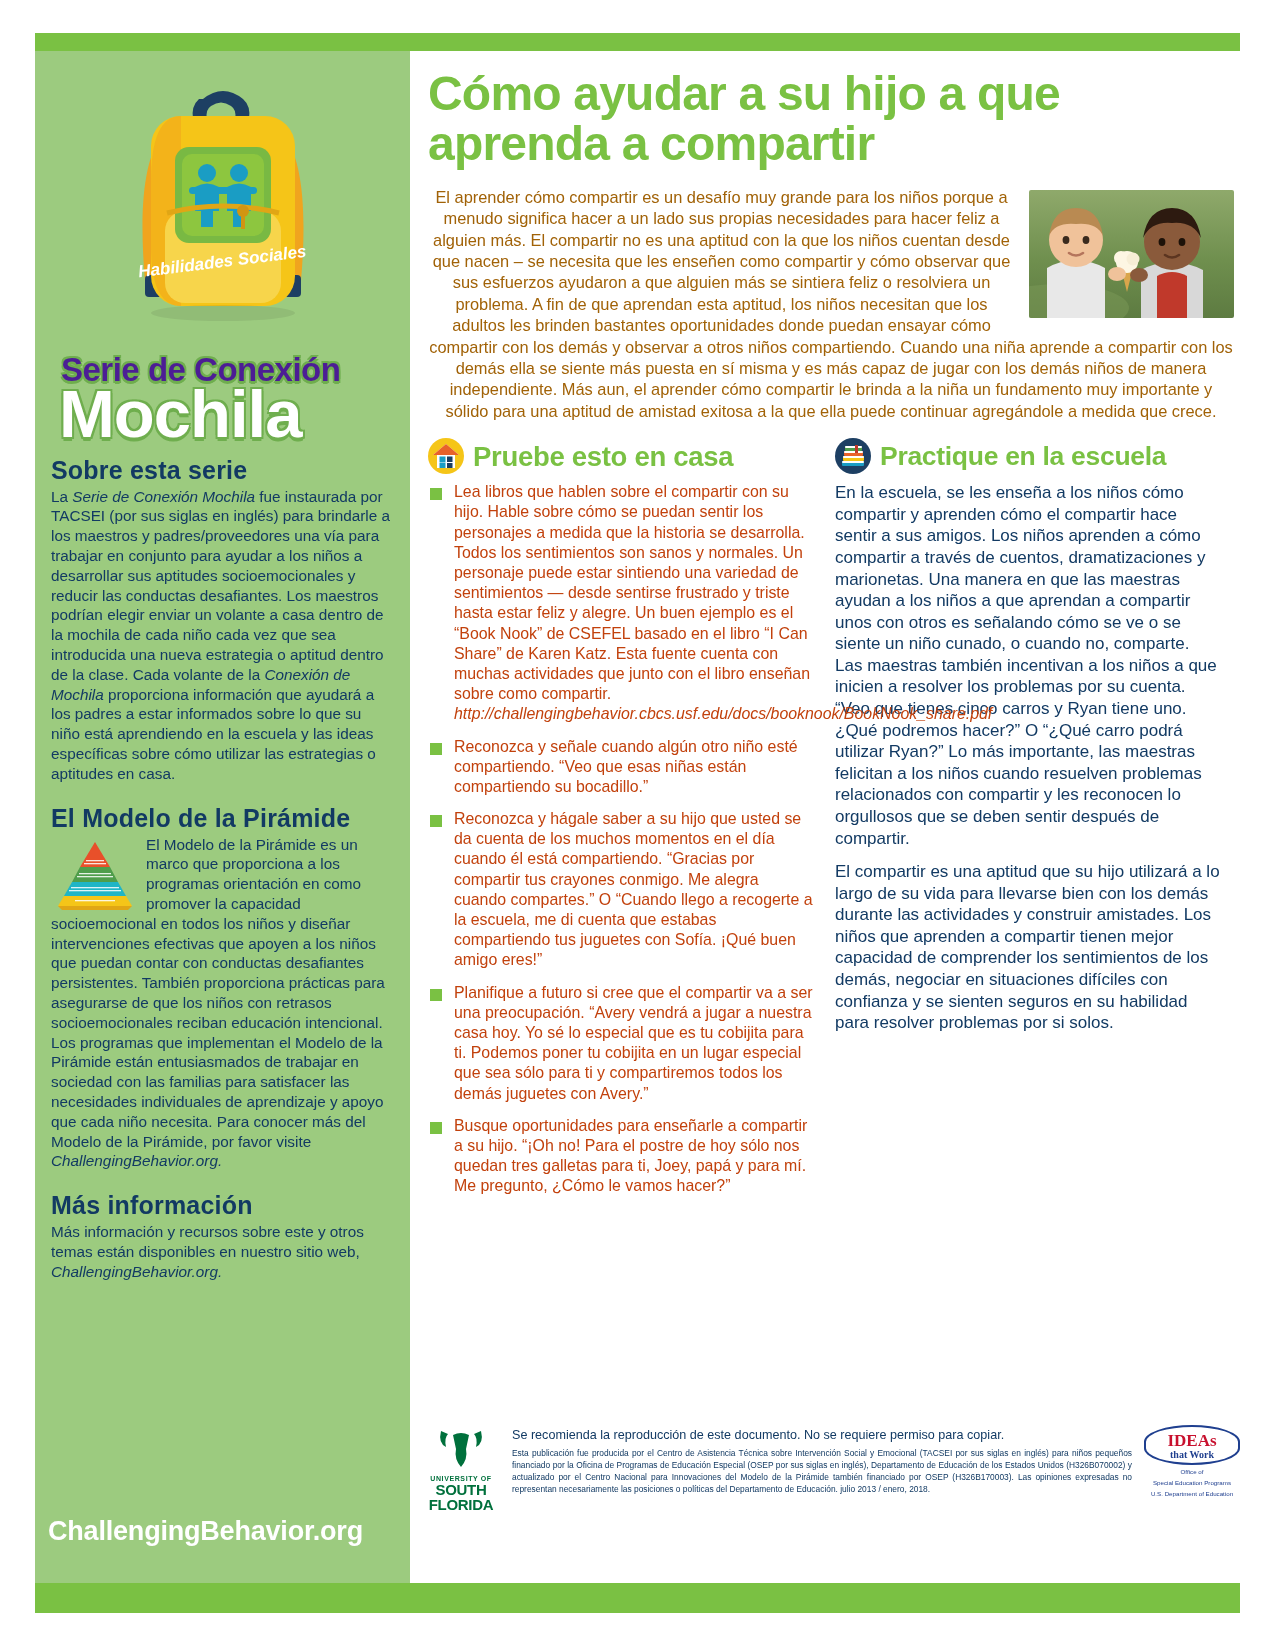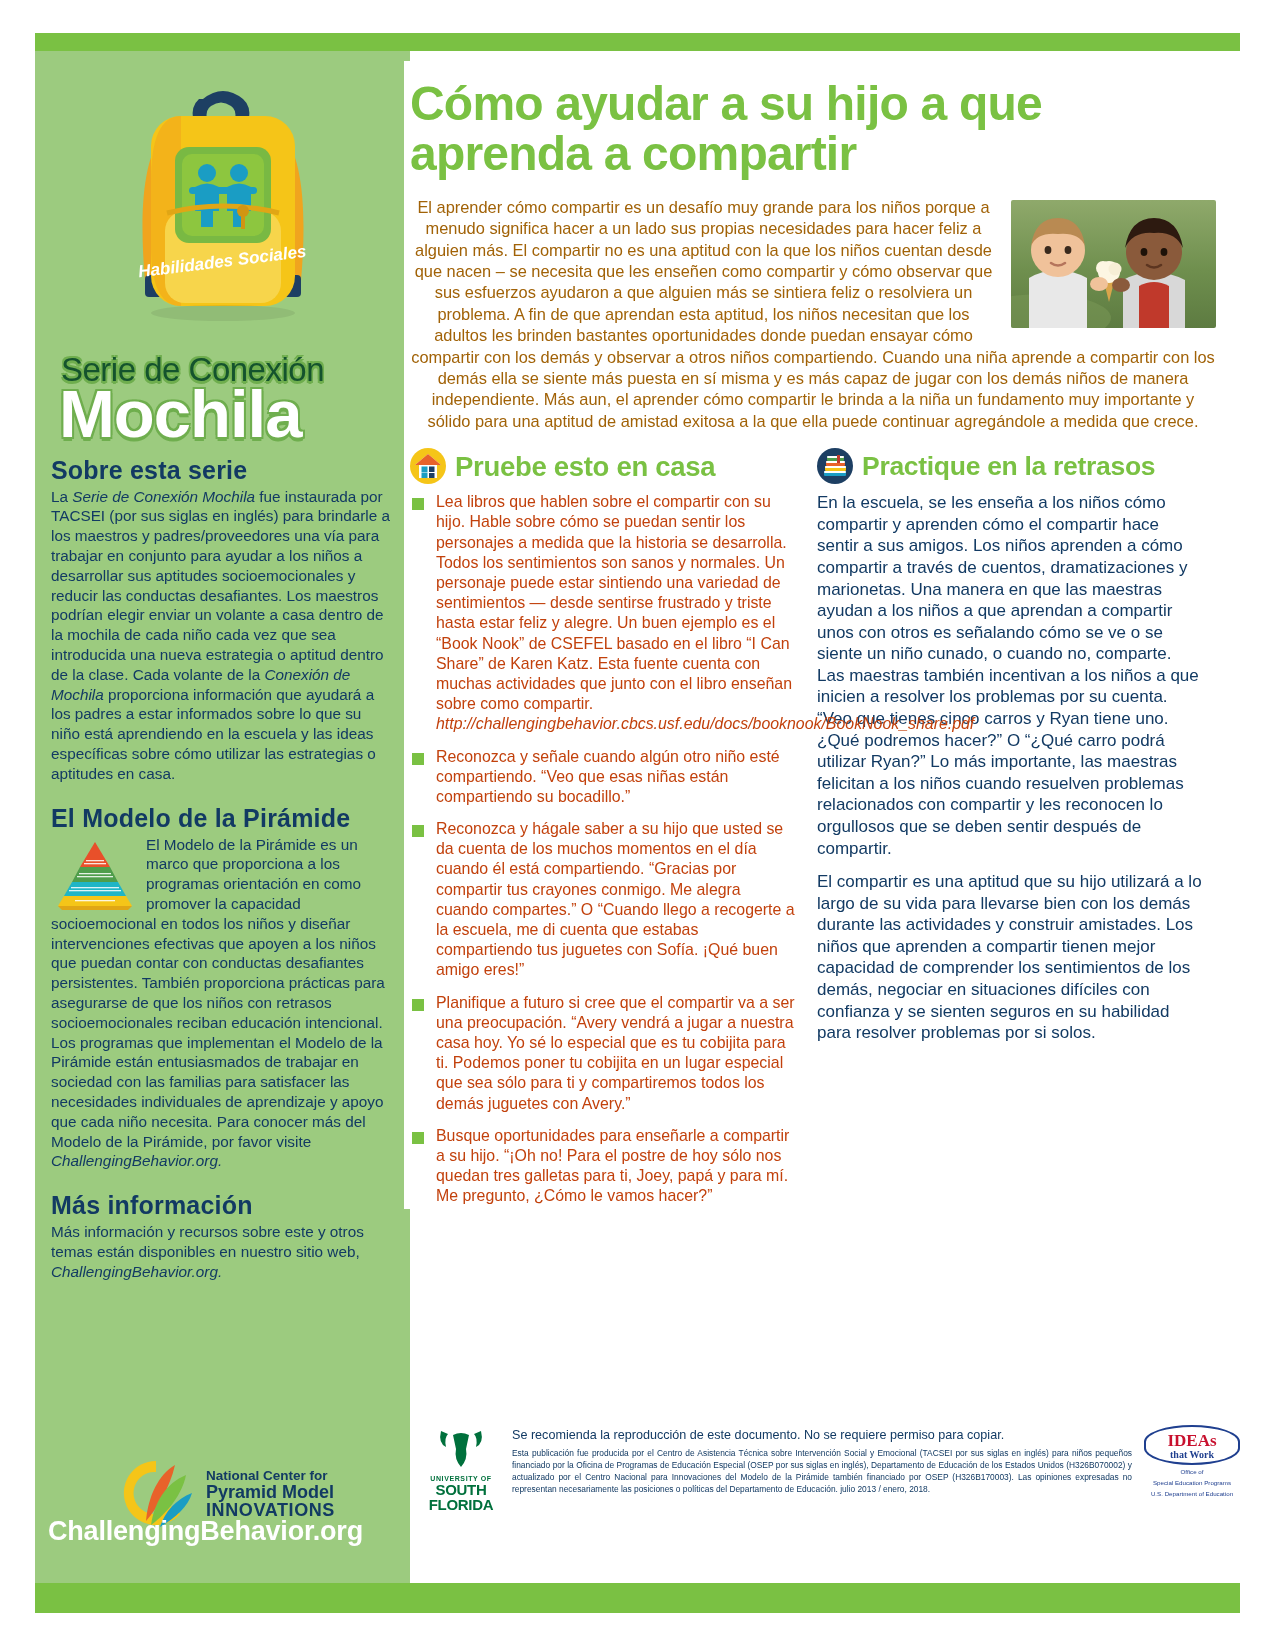--- a/index.html
+++ b/index.html
@@ -38,22 +38,22 @@
 
   
   .backpack-wrap {
     position: relative; width: 100%; height: 300px;
   }
   .backpack-svg { position: absolute; left: 50%; top: 10px; transform: translateX(-50%); }
 
   .series-title {
     margin-top: 2px;
     font-size: 33px;
-    font-weight: 400;
-    color: #14532d;
+    font-weight: 700;
+    color: #4c1d95;
     letter-spacing: -0.5px;
     line-height: 1.0;
     text-shadow:
       -1.6px -1.6px 0 #6fae4e, 1.6px -1.6px 0 #6fae4e,
       -1.6px  1.6px 0 #6fae4e, 1.6px  1.6px 0 #6fae4e,
        0 2.5px 0 #6fae4e;
     padding-left: 10px;
   }
   .series-title-big {
     font-size: 67px;
@@ -100,25 +100,24 @@
 
   .cb-url {
     position: absolute; left: 0; top: 1516px; width: 411px;
     text-align: center;
     font-size: 27px; font-weight: 700; color: #ffffff;
     letter-spacing: -0.2px;
   }
 
   
   .main {
-    position: absolute; left: 404px; top: 51px;
+    position: absolute; left: 422px; top: 51px;
     width: 818px; height: 1148px;
     background: #ffffff;
     padding: 0;
-    margin-top: 10px;
   }
 
   .headline {
     font-size: 48px;
     font-weight: 700;
     color: #7ac143;
     line-height: 1.04;
     letter-spacing: -0.8px;
     padding: 18px 0 0 6px;
   }
@@ -288,33 +287,20 @@
           <rect x="22" y="61" width="40" height="1.3"></rect>
         </g>
       </svg>
       <p class="side-p"><span>El Modelo de la Pirámide es un marco que proporciona a los programas orientación en como promover la capacidad socioemocional en todos los niños y diseñar intervenciones efectivas que apoyen a los niños que puedan contar con conductas desafiantes persistentes. También proporciona prácticas para asegurarse de que los niños con retrasos socioemocionales reciban educación intencional. Los programas que implementan el Modelo de la Pirámide están entusiasmados de trabajar en sociedad con las familias para satisfacer las necesidades individuales de aprendizaje y apoyo que cada niño necesita. Para conocer más del Modelo de la Pirámide, por favor visite </span><i>ChallengingBehavior.org.</i></p>
     </div>
 
     <h2 class="side-h sp">Más información</h2>
     <p class="side-p"><span>Más información y recursos sobre este y otros temas están disponibles en nuestro sitio web, </span><i>ChallengingBehavior.org.</i></p>
   </aside>
 
-  <div class="ncpmi">
-    <svg width="78" height="78" viewBox="0 0 78 78">
-      <path d="M38 6 A32 32 0 1 0 62 59 L53 51 A21 21 0 1 1 38 17 Z" fill="#f5c518"></path>
-      <path d="M57 10 C40 20 30 42 28 66 C40 52 52 32 57 10 Z" fill="#e8622a"></path>
-      <path d="M68 20 C48 28 36 48 33 70 C49 58 64 40 68 20 Z" fill="#7ac143"></path>
-      <path d="M74 38 C58 44 46 58 42 72 C56 64 70 52 74 38 Z" fill="#1a9dc4"></path>
-    </svg>
-    <div class="ncpmi-text">
-      <div class="ncpmi-l1">National Center for</div>
-      <div class="ncpmi-l2">Pyramid Model</div>
-      <div class="ncpmi-l3">INNOVATIONS</div>
-    </div>
-  </div>
 
   <div class="cb-url">ChallengingBehavior.org</div>
 
   <main class="main">
 
     <h1 class="headline">Cómo ayudar a su hijo a que aprenda a compartir</h1>
 
 
     <div class="intro-wrap">
       <div class="photo">
@@ -394,21 +380,21 @@
             <rect x="7" y="23" width="22" height="5" rx="1" fill="#1a9dc4"></rect>
             <rect x="7" y="23" width="22" height="2" rx="1" fill="#ffffff"></rect>
             <rect x="8" y="18" width="21" height="5" rx="1" fill="#f5c518"></rect>
             <rect x="8" y="18" width="21" height="2" rx="1" fill="#ffffff"></rect>
             <rect x="9" y="13" width="19" height="5" rx="1" fill="#e8622a"></rect>
             <rect x="9" y="13" width="19" height="2" rx="1" fill="#ffffff"></rect>
             <rect x="10" y="8" width="17" height="5" rx="1" fill="#4f9d4b"></rect>
             <rect x="10" y="8" width="17" height="2" rx="1" fill="#ffffff"></rect>
             <rect x="20" y="7" width="3" height="8" fill="#c0392b"></rect>
           </svg>
-          <h2>Practique en la retrasos</h2>
+          <h2>Practique en la escuela</h2>
         </div>
         <p class="col-p">En la escuela, se les enseña a los niños cómo compartir y aprenden cómo el compartir hace sentir a sus amigos. Los niños aprenden a cómo compartir a través de cuentos, dramatizaciones y marionetas. Una manera en que las maestras ayudan a los niños a que aprendan a compartir unos con otros es señalando cómo se ve o se siente un niño cunado, o cuando no, comparte. Las maestras también incentivan a los niños a que inicien a resolver los problemas por su cuenta. “Veo que tienes cinco carros y Ryan tiene uno. ¿Qué podremos hacer?” O “¿Qué carro podrá utilizar Ryan?” Lo más importante, las maestras felicitan a los niños cuando resuelven problemas relacionados con compartir y les reconocen lo orgullosos que se deben sentir después de compartir.</p>
 
         <p class="col-p">El compartir es una aptitud que su hijo utilizará a lo largo de su vida para llevarse bien con los demás durante las actividades y construir amistades. Los niños que aprenden a compartir tienen mejor capacidad de comprender los sentimientos de los demás, negociar en situaciones difíciles con confianza y se sienten seguros en su habilidad para resolver problemas por si solos.</p>
       </section>
 
     </div>
   </main>
 
   <div class="footer">

